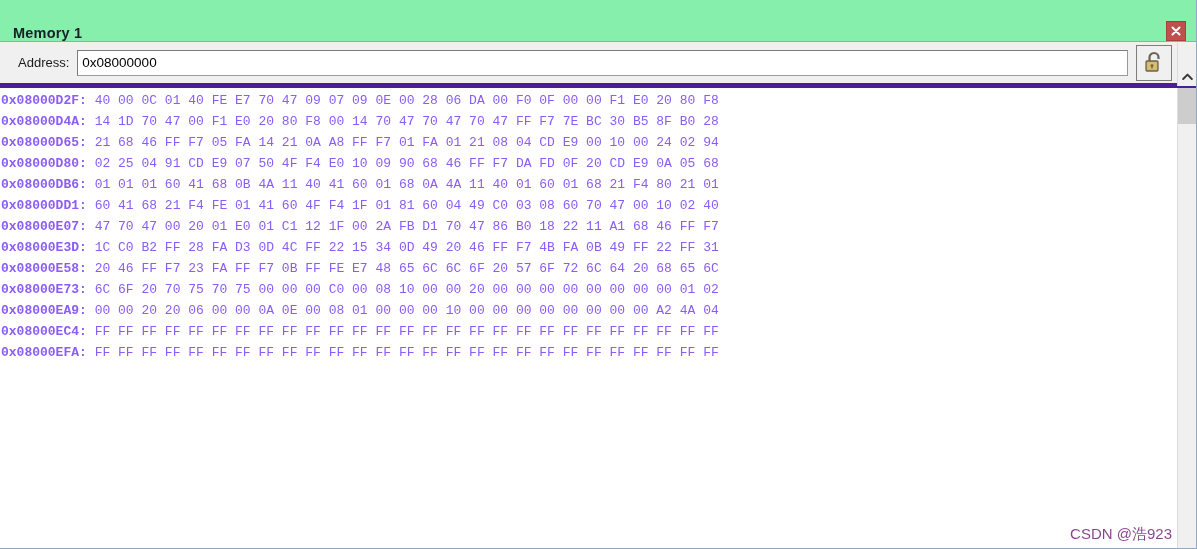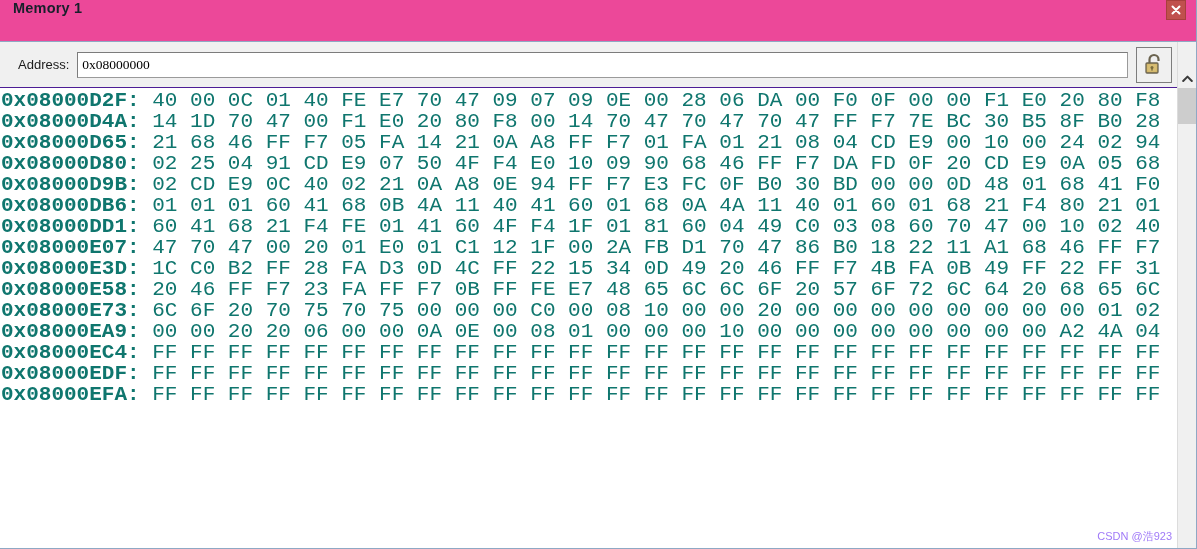--- a/index.html
+++ b/index.html
@@ -21,23 +21,23 @@
     border: 1px solid #8fa8c4;
     border-top: none;
     border-left: none;
     overflow: hidden;
   }
 
   
   .titlebar {
     height: 42px;
     min-height: 42px;
-    background: #ec4899;
-    display: flex;
-    align-items: flex-start;
+    background: #86efac;
+    display: flex;
+    align-items: flex-end;
     padding: 0 6px 0 13px;
     position: relative;
     border-bottom: 1px solid #8fa8c4;
   }
   .titlebar-text {
     font-size: 14.5px;
     font-weight: bold;
     color: #17202b;
     letter-spacing: 0.2px;
   }
@@ -56,36 +56,36 @@
   .close-btn svg { display: block; }
 
   
   .toolbar {
     height: 46px;
     min-height: 46px;
     background: #f0f0f0;
     display: flex;
     align-items: center;
     padding: 0 0 0 18px;
-    border-bottom: 1px solid #4c1d95;
+    border-bottom: 5px solid #4c1d95;
   }
   .addr-label {
     font-size: 13px;
     color: #1b1b1b;
     margin-right: 8px;
     white-space: nowrap;
   }
   .addr-input {
     flex: 1 1 auto;
     height: 26px;
     background: #ffffff;
     border: 1px solid #9a9a9a;
     border-top-color: #7c7c7c;
     border-left-color: #7c7c7c;
-    font-family: Liberation Serif, serif;
+    font-family: Liberation Sans, sans-serif;
     font-size: 13.5px;
     color: #000000;
     padding: 0 4px;
     margin-right: 8px;
     outline: none;
     min-width: 0;
   }
   .lock-btn {
     width: 36px;
     height: 36px;
@@ -131,22 +131,22 @@
     background: #ffffff;
     overflow: hidden;
     padding: 2px 0 0 1px;
     min-width: 0;
   }
   .hexrow {
     height: 21px;
     line-height: 21px;
     white-space: nowrap;
     font-family: "Liberation Mono", monospace;
-    font-size: 21px;
-    color: #0f766e;
+    font-size: 13px;
+    color: #8b5cf6;
     letter-spacing: 0px;
   }
   .hexrow .addr { font-weight: bold; }
   .hexrow .bytes { }
 
   .scrollbar {
     width: 19px;
     flex: 0 0 auto;
     background: #f0f0f0;
     border-left: 1px solid #dcdcdc;
@@ -160,22 +160,22 @@
     height: 36px;
     background: #cdcdcd;
     cursor: pointer;
   }
 
   
   .watermark {
     position: absolute;
     right: 24px;
     bottom: 4px;
-    font-size: 11px;
-    color: #8b5cf6;
+    font-size: 15px;
+    color: #701a75;
     opacity: 0.82;
     pointer-events: none;
     font-family: "Liberation Sans", sans-serif;
     white-space: nowrap;
   }
 </style>
 </head>
 <body>
 
 <div id="app">
@@ -216,30 +216,28 @@
       </div>
     </div>
   </div>
 
   <div class="body-row">
     <div class="hexpane" id="hexpane">
         <div class="hexrow"><span class="addr">0x08000D2F:</span><span class="bytes"> 40 00 0C 01 40 FE E7 70 47 09 07 09 0E 00 28 06 DA 00 F0 0F 00 00 F1 E0 20 80 F8</span></div>
         <div class="hexrow"><span class="addr">0x08000D4A:</span><span class="bytes"> 14 1D 70 47 00 F1 E0 20 80 F8 00 14 70 47 70 47 70 47 FF F7 7E BC 30 B5 8F B0 28</span></div>
         <div class="hexrow"><span class="addr">0x08000D65:</span><span class="bytes"> 21 68 46 FF F7 05 FA 14 21 0A A8 FF F7 01 FA 01 21 08 04 CD E9 00 10 00 24 02 94</span></div>
         <div class="hexrow"><span class="addr">0x08000D80:</span><span class="bytes"> 02 25 04 91 CD E9 07 50 4F F4 E0 10 09 90 68 46 FF F7 DA FD 0F 20 CD E9 0A 05 68</span></div>
-        <div class="hexrow"><span class="addr">0x08000D9B:</span><span class="bytes"> 02 CD E9 0C 40 02 21 0A A8 0E 94 FF F7 E3 FC 0F B0 30 BD 00 00 0D 48 01 68 41 F0</span></div>
         <div class="hexrow"><span class="addr">0x08000DB6:</span><span class="bytes"> 01 01 01 60 41 68 0B 4A 11 40 41 60 01 68 0A 4A 11 40 01 60 01 68 21 F4 80 21 01</span></div>
         <div class="hexrow"><span class="addr">0x08000DD1:</span><span class="bytes"> 60 41 68 21 F4 FE 01 41 60 4F F4 1F 01 81 60 04 49 C0 03 08 60 70 47 00 10 02 40</span></div>
         <div class="hexrow"><span class="addr">0x08000E07:</span><span class="bytes"> 47 70 47 00 20 01 E0 01 C1 12 1F 00 2A FB D1 70 47 86 B0 18 22 11 A1 68 46 FF F7</span></div>
         <div class="hexrow"><span class="addr">0x08000E3D:</span><span class="bytes"> 1C C0 B2 FF 28 FA D3 0D 4C FF 22 15 34 0D 49 20 46 FF F7 4B FA 0B 49 FF 22 FF 31</span></div>
         <div class="hexrow"><span class="addr">0x08000E58:</span><span class="bytes"> 20 46 FF F7 23 FA FF F7 0B FF FE E7 48 65 6C 6C 6F 20 57 6F 72 6C 64 20 68 65 6C</span></div>
         <div class="hexrow"><span class="addr">0x08000E73:</span><span class="bytes"> 6C 6F 20 70 75 70 75 00 00 00 C0 00 08 10 00 00 20 00 00 00 00 00 00 00 00 01 02</span></div>
         <div class="hexrow"><span class="addr">0x08000EA9:</span><span class="bytes"> 00 00 20 20 06 00 00 0A 0E 00 08 01 00 00 00 10 00 00 00 00 00 00 00 00 A2 4A 04</span></div>
         <div class="hexrow"><span class="addr">0x08000EC4:</span><span class="bytes"> FF FF FF FF FF FF FF FF FF FF FF FF FF FF FF FF FF FF FF FF FF FF FF FF FF FF FF</span></div>
-        <div class="hexrow"><span class="addr">0x08000EDF:</span><span class="bytes"> FF FF FF FF FF FF FF FF FF FF FF FF FF FF FF FF FF FF FF FF FF FF FF FF FF FF FF</span></div>
         <div class="hexrow"><span class="addr">0x08000EFA:</span><span class="bytes"> FF FF FF FF FF FF FF FF FF FF FF FF FF FF FF FF FF FF FF FF FF FF FF FF FF FF FF</span></div>
       </div>
     <div class="scrollbar">
       <div class="scroll-thumb"></div>
     </div>
     <div class="watermark">CSDN @浩923</div>
   </div>
 
 </div>
 

